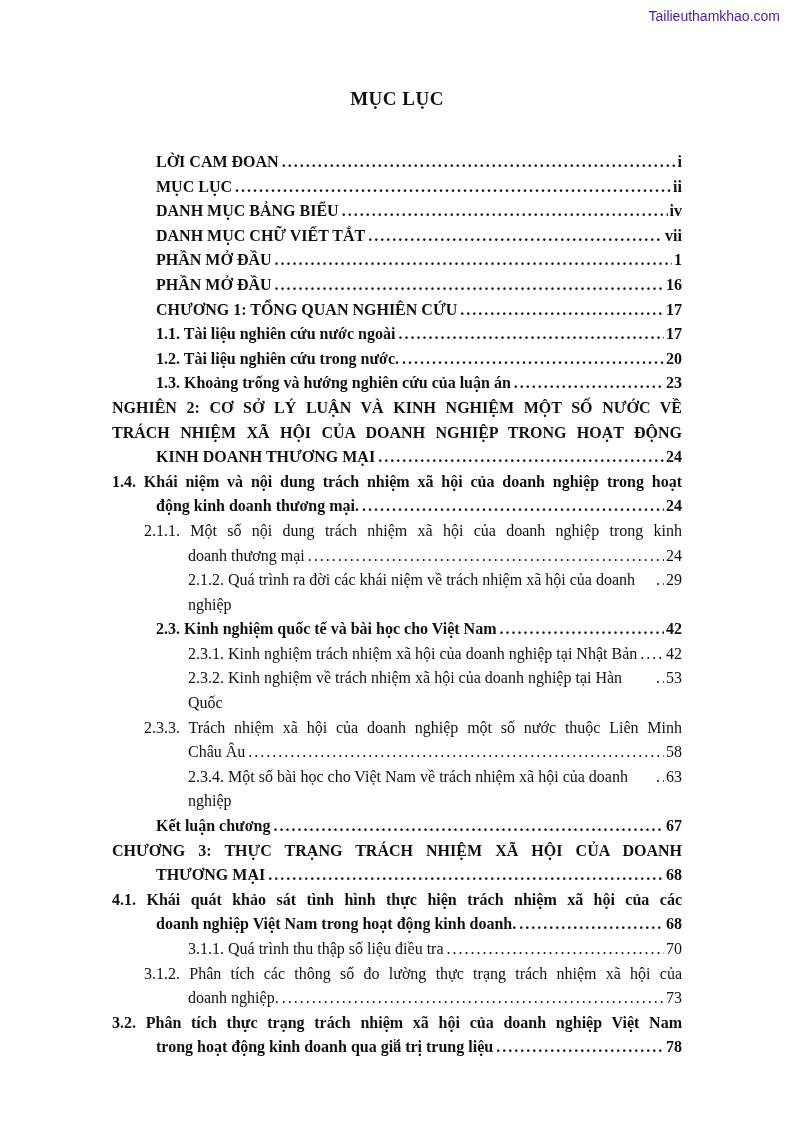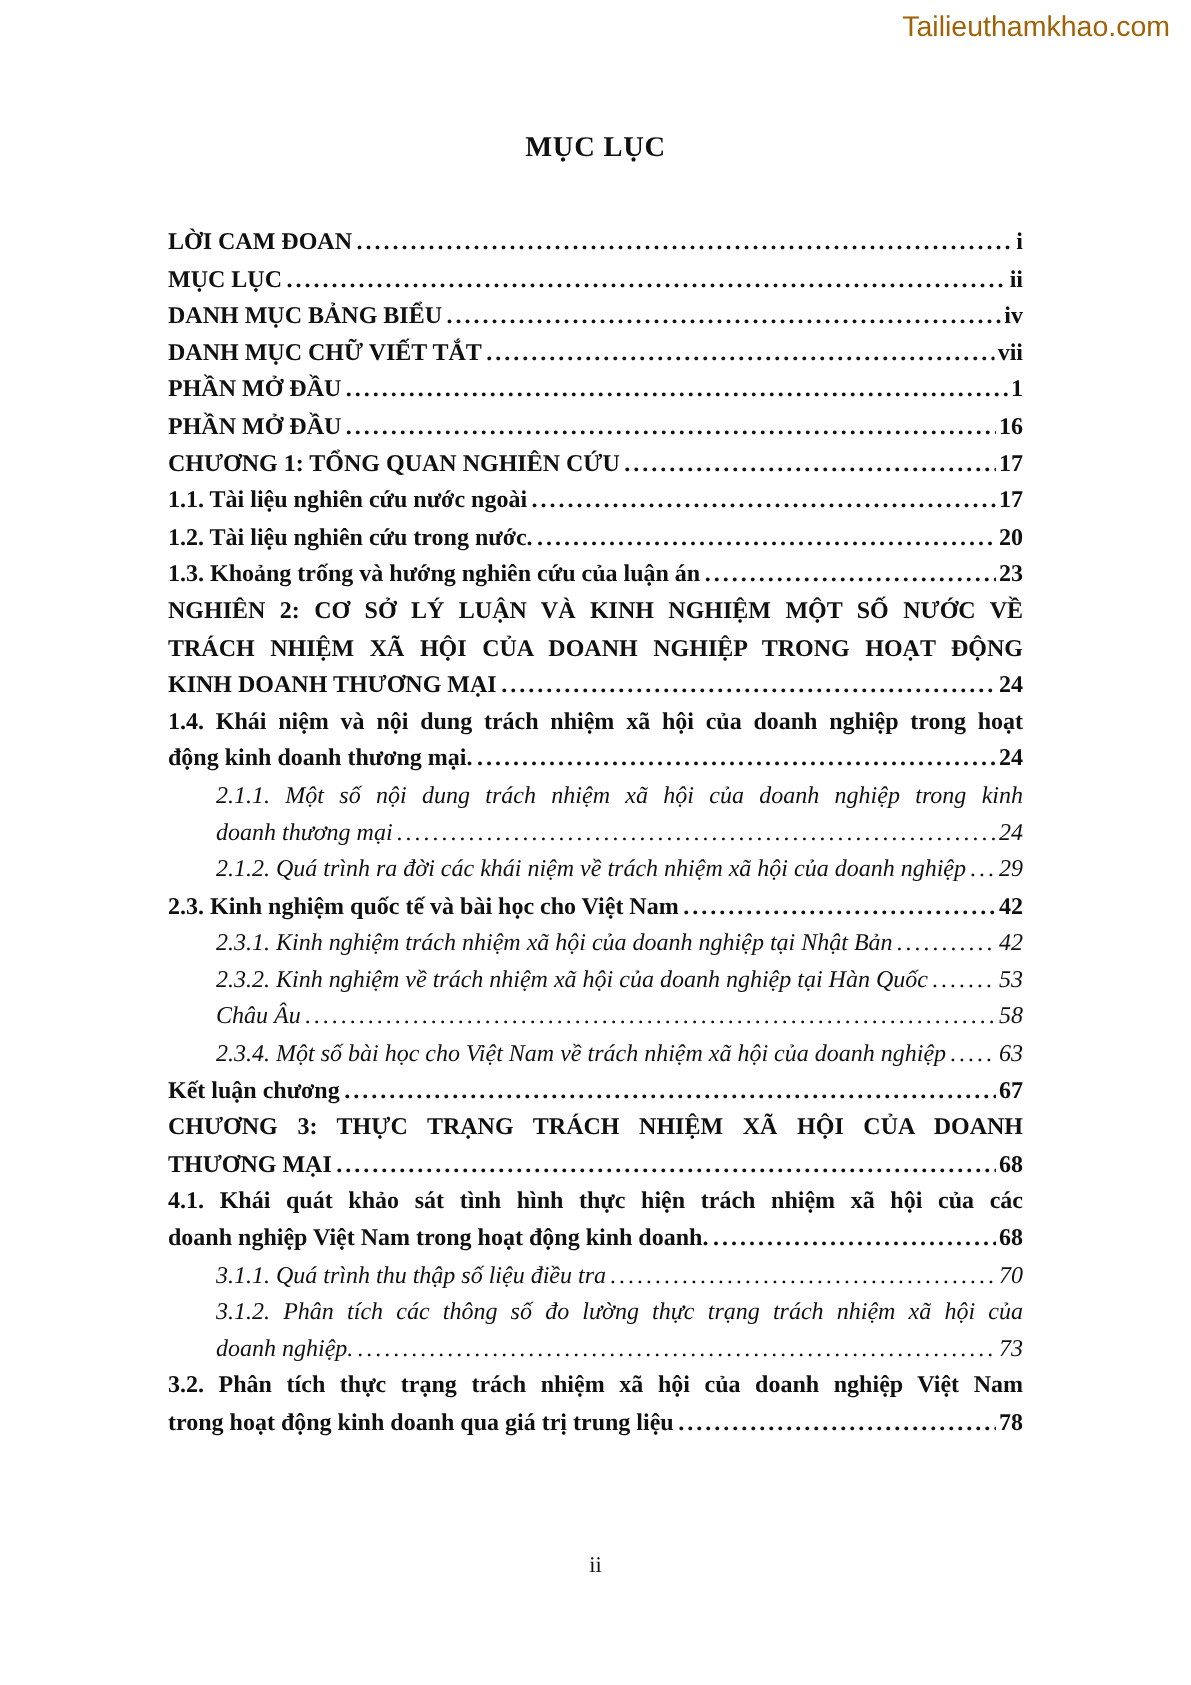--- a/index.html
+++ b/index.html
@@ -12,34 +12,34 @@
   .page {
     position: relative;
     width: 794px; height: 1123px;
     padding: 86px 112px 0 112px;
     overflow: hidden;
     background: #ffffff;
   }
   .watermark {
     position: absolute; top: 8px; right: 14px;
     font-family: "Liberation Sans", "DejaVu Sans", sans-serif;
-    font-size: 19px; color: #a16207;
+    font-size: 14px; color: #4c1d95;
   }
   .title {
     text-align: center;
     font-size: 19px; font-weight: bold;
     line-height: 26px;
     letter-spacing: 0.5px;
     margin-bottom: 38px;
   }
   .toc { font-size: 16px; line-height: 24.6px; }
   .toc-entry.bold { font-weight: bold; }
-  .toc-entry.indent { padding-left: 32px; font-style: italic; }
+  .toc-entry.indent { padding-left: 32px; }
   .toc-line.full { text-align: justify; text-align-last: justify; }
-  .toc-line.last { display: flex; align-items: center; }
+  .toc-line.last { display: flex; align-items: flex-start; margin-left: 44px; }
   .toc-text { flex: 0 1 auto; }
   .dots {
     flex: 1 1 0; min-width: 8px;
     overflow: hidden; white-space: nowrap;
     margin: 0 2px 0 3px;
   }
   .dots::after {
     content: "...........................................................................................................................................................................................................";
     letter-spacing: 2px;
   }
@@ -174,20 +174,21 @@
         </div>
       </div>
       <div class="toc-entry indent">
         <div class="toc-line last">
           <span class="toc-text">2.3.2. Kinh nghiệm về trách nhiệm xã hội của doanh nghiệp tại Hàn Quốc</span>
           <span class="dots"></span>
           <span class="pg">53</span>
         </div>
       </div>
       <div class="toc-entry indent">
+        <div class="toc-line full"><span class="toc-text">2.3.3. Trách nhiệm xã hội của doanh nghiệp một số nước thuộc Liên Minh</span></div>
         <div class="toc-line last">
           <span class="toc-text">Châu Âu</span>
           <span class="dots"></span>
           <span class="pg">58</span>
         </div>
       </div>
       <div class="toc-entry indent">
         <div class="toc-line last">
           <span class="toc-text">2.3.4. Một số bài học cho Việt Nam về trách nhiệm xã hội của doanh nghiệp</span>
           <span class="dots"></span>

